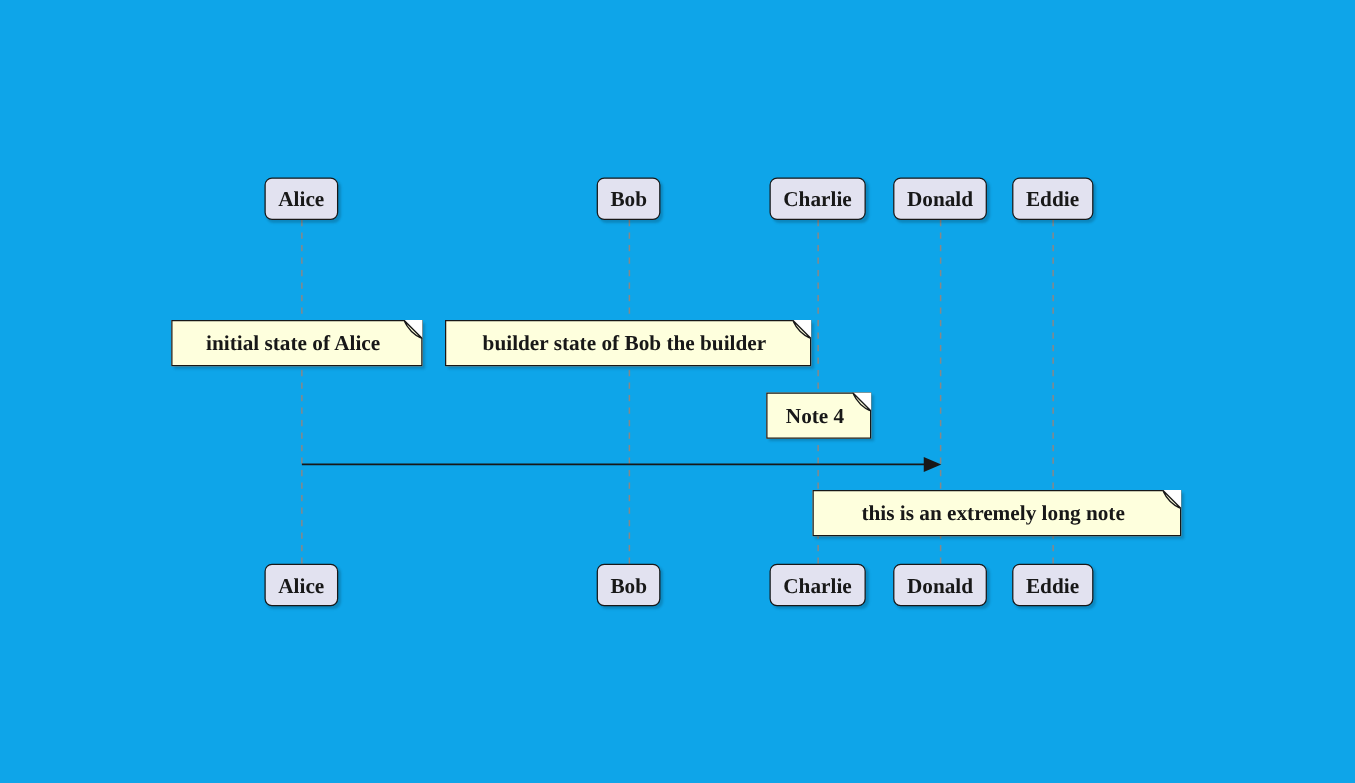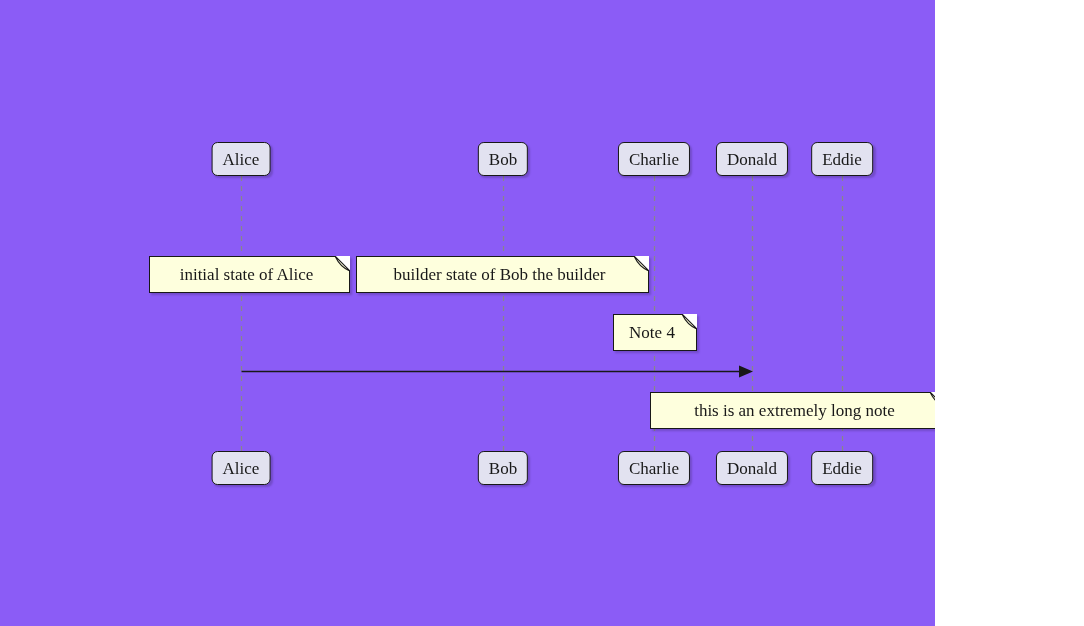--- a/index.html
+++ b/index.html
@@ -1,23 +1,24 @@
 <!DOCTYPE html>
 <html><head>
 <meta charset="utf-8">
 <style>
   html, body { margin: 0; padding: 0; background: #ffffff; }
   .canvas {
     position: relative;
-    width: 935px;
+    width: 1084px;
     height: 626px;
-    background: #8b5cf6;
+    background: #0ea5e9;
     font-family: "Liberation Serif", "DejaVu Serif", serif;
     color: #181818;
     overflow: hidden;
+    font-weight: bold;
   }
   .layer {
     position: absolute;
     left: 0; top: 0;
   }
   .pbox {
     position: absolute;
     transform: translateX(-50%);
     height: 34px;
     box-sizing: border-box;
@@ -71,21 +72,21 @@
     <polygon points="739,365.5 753,371.5 739,377.5" fill="#181818"></polygon>
   </svg>
 
   <div class="pbox" style="left:241px; top:142px">Alice</div>
   <div class="pbox" style="left:503px; top:142px">Bob</div>
   <div class="pbox" style="left:654px; top:142px">Charlie</div>
   <div class="pbox" style="left:752px; top:142px">Donald</div>
   <div class="pbox" style="left:842px; top:142px">Eddie</div>
 
 
-  <div class="note" style="left:149px; top:256px; width:201px">
+  <div class="note" style="left:137px; top:256px; width:201px">
     <span class="ntext">initial state of Alice</span>
     <svg class="fold" viewBox="0 0 15 15">
       <path d="M0 0 L15 0 L15 15 Z" fill="#ffffff"></path>
       <path d="M0 0 Q5 11 15 15 Z" fill="#FEFFDD" stroke="#181818" stroke-width="1.1"></path>
     </svg>
   </div>
   <div class="note" style="left:356px; top:256px; width:293px">
     <span class="ntext">builder state of Bob the builder</span>
     <svg class="fold" viewBox="0 0 15 15">
       <path d="M0 0 L15 0 L15 15 Z" fill="#ffffff"></path>

